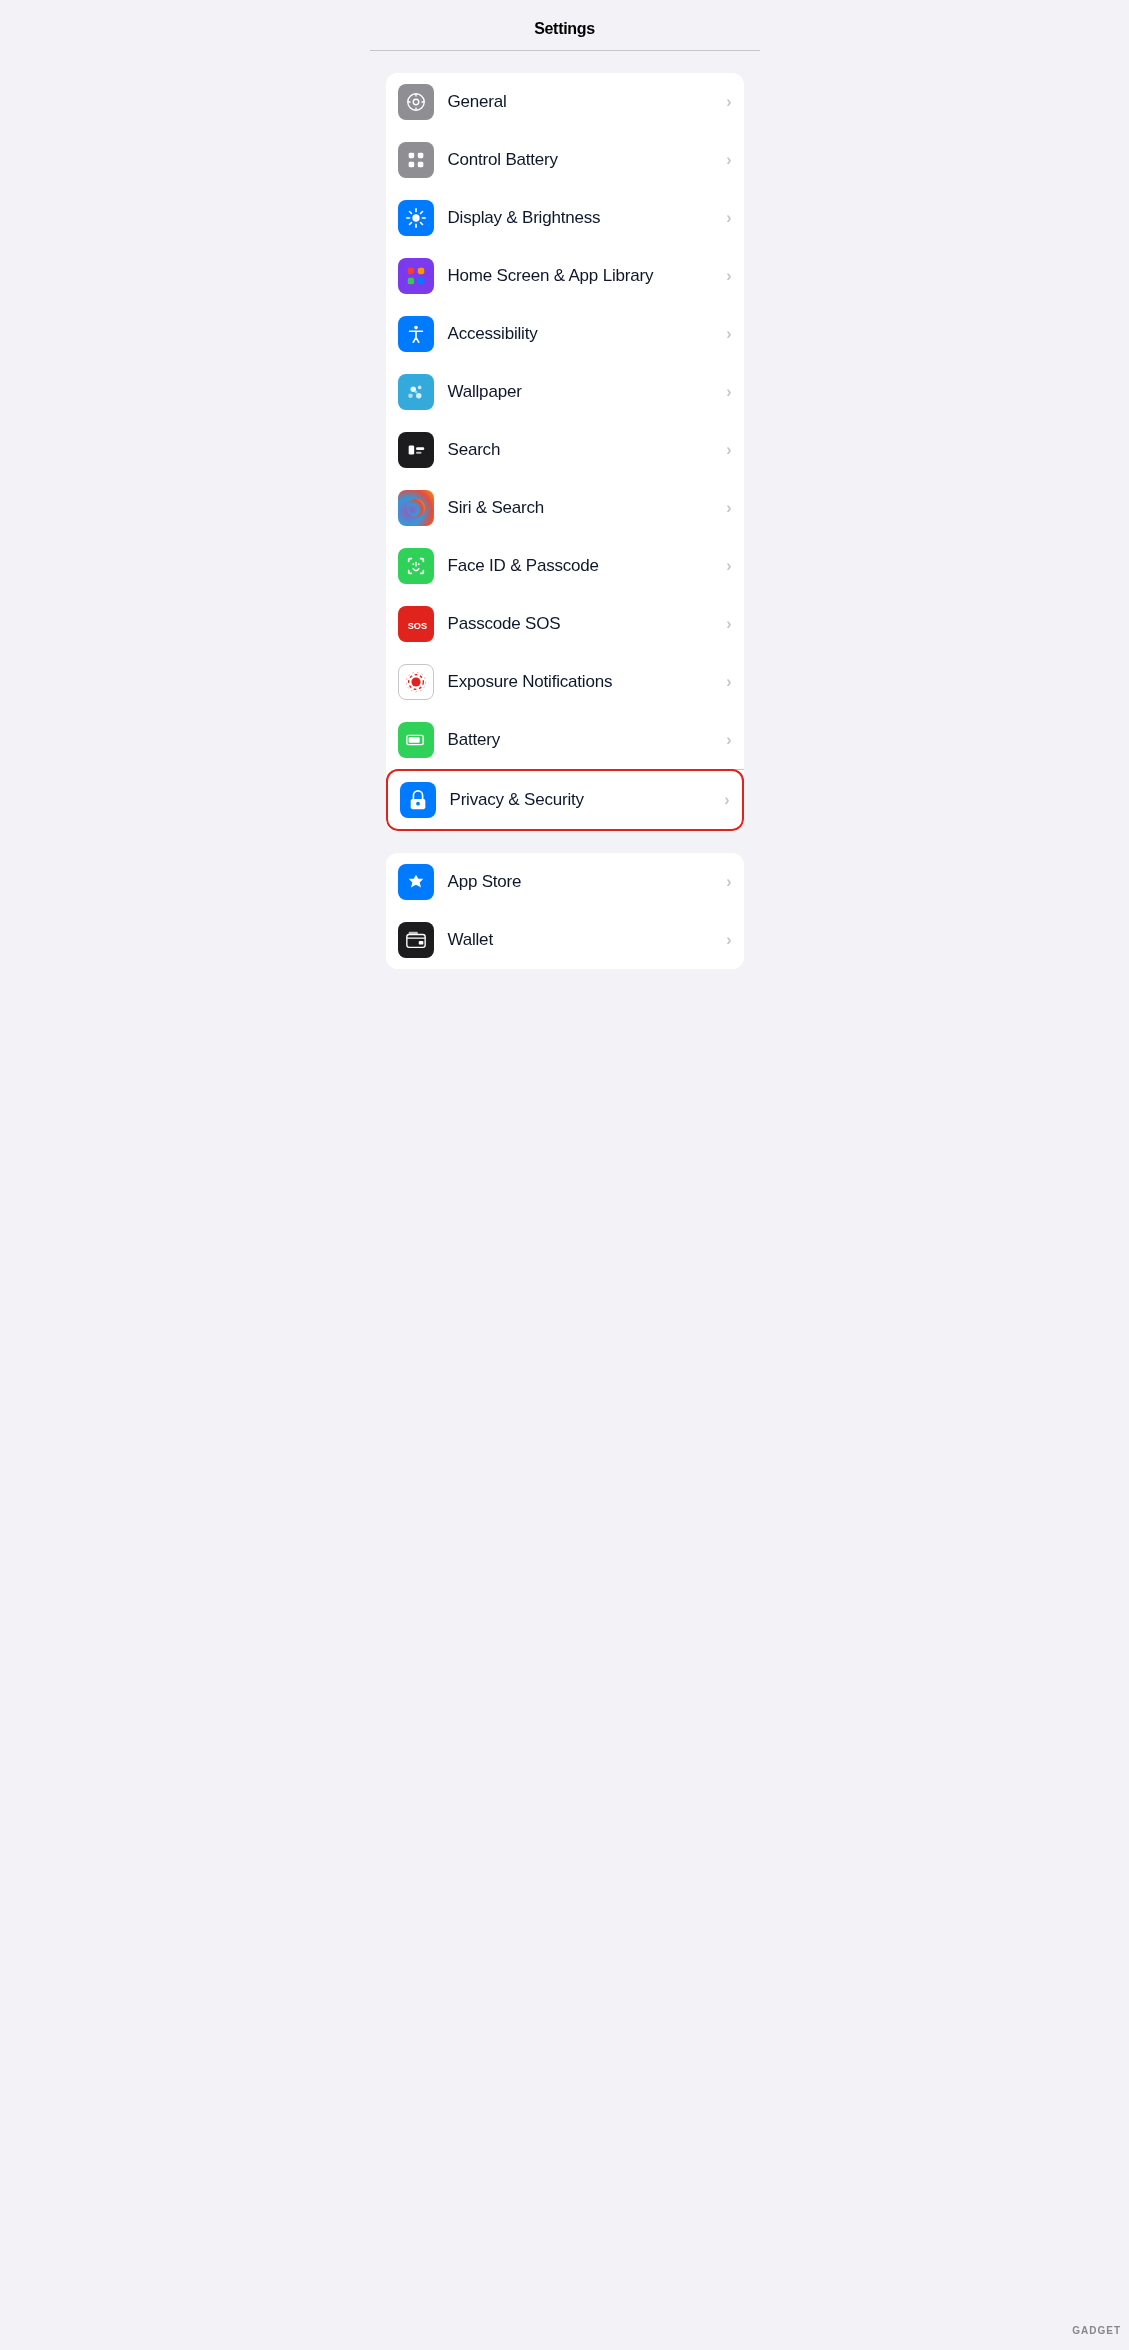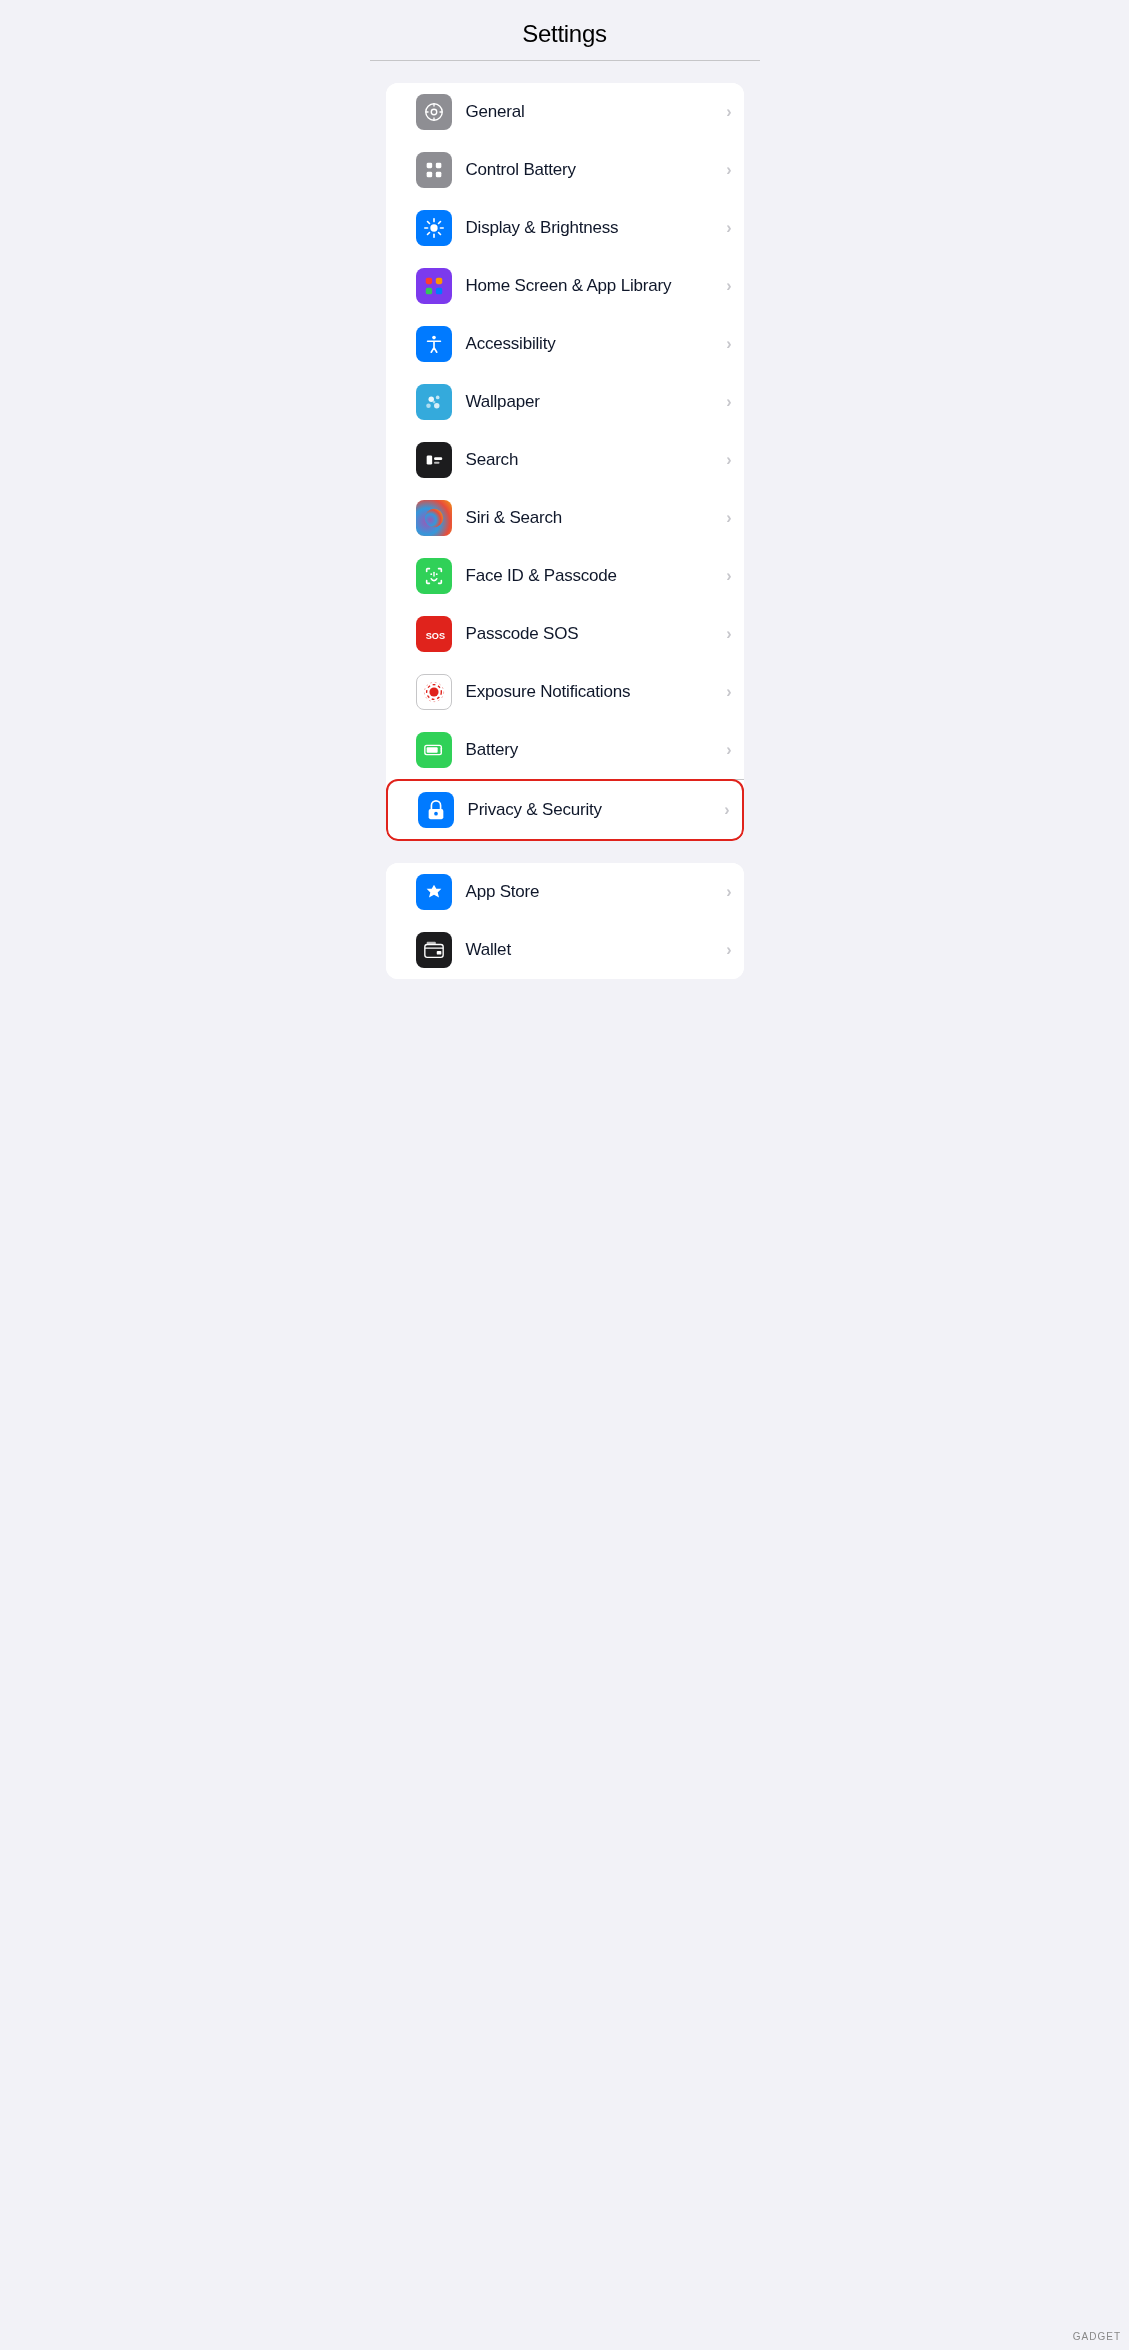--- a/index.html
+++ b/index.html
@@ -17,22 +17,22 @@
     }
 
     .header {
       background-color: #f2f2f7;
       text-align: center;
       padding: 20px 16px 12px;
       border-bottom: 1px solid #c6c6c8;
     }
 
     .header-title {
-      font-size: 24px;
-      font-weight: 400;
+      font-size: 16px;
+      font-weight: 700;
       color: #000;
       letter-spacing: -0.3px;
     }
 
     .section {
       margin: 22px 16px 0;
       background: #fff;
       border-radius: 12px;
       overflow: hidden;
     }
@@ -71,21 +71,20 @@
 
     .icon-wrap {
       width: 36px;
       height: 36px;
       border-radius: 8px;
       display: flex;
       align-items: center;
       justify-content: center;
       flex-shrink: 0;
       margin-right: 14px;
-      margin-left: 18px;
     }
 
     .icon-wrap svg {
       width: 22px;
       height: 22px;
     }
 
     .row-label {
       flex: 1;
       font-size: 17px;
@@ -95,25 +94,25 @@
 
     .chevron {
       color: #c7c7cc;
       font-size: 16px;
       font-weight: 600;
       margin-left: 4px;
     }
 
     .watermark {
       position: fixed;
-      bottom: 8px;
+      bottom: 14px;
       right: 8px;
       font-size: 10px;
       color: #888;
-      font-weight: 400;
+      font-weight: 700;
       letter-spacing: 1px;
     }
   </style>
 </head>
 <body>
 
 <div class="header">
   <span class="header-title">Settings</span>
 </div>
 

